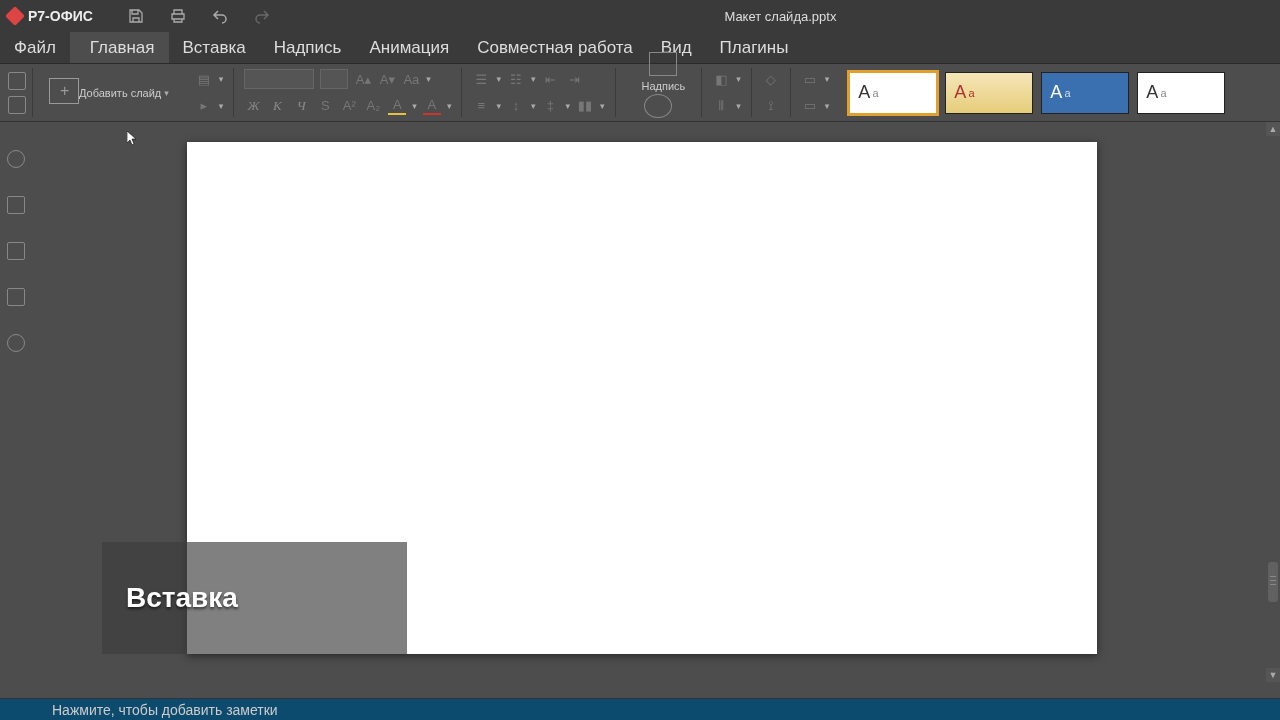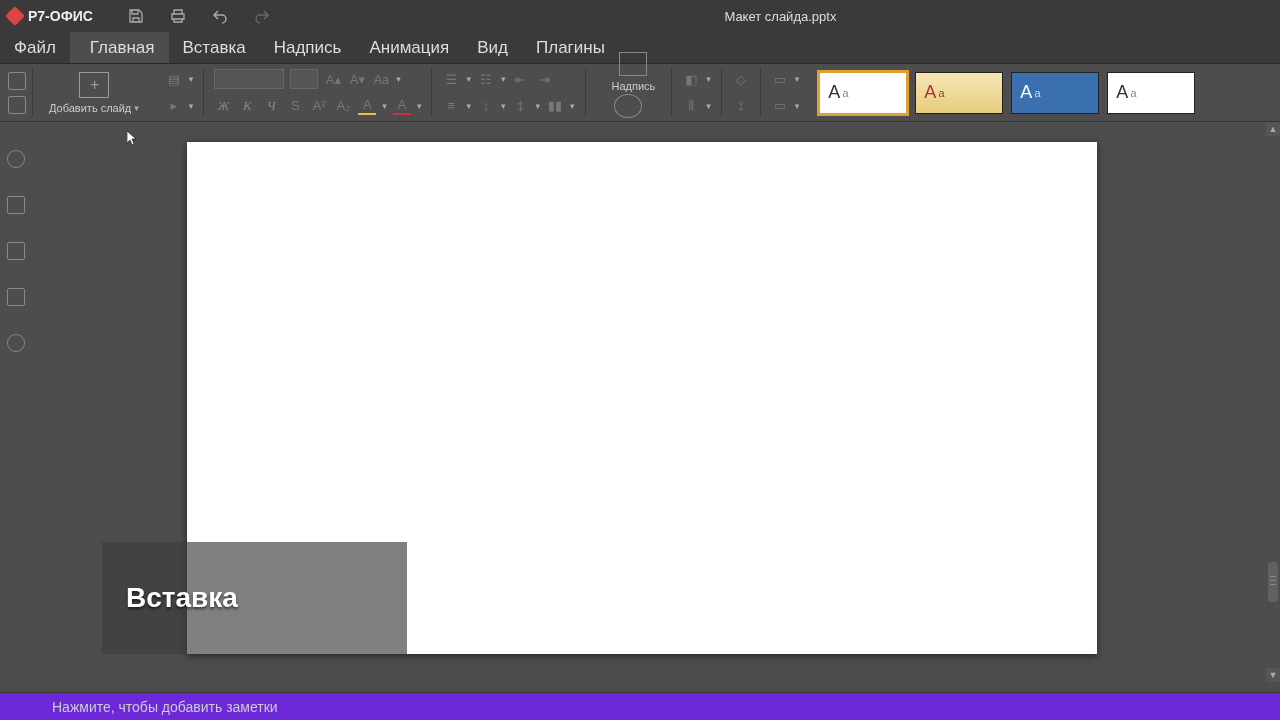--- a/index.html
+++ b/index.html
@@ -11,21 +11,21 @@
   .title-tools { display:flex; gap:24px; margin-left:16px; }
   .doc-title { margin:0 auto; color:#ddd; font-size:13px; }
   .menubar { height:32px; background:#3a3a3a; display:flex; align-items:stretch; border-bottom:1px solid #2a2a2a; }
   .menu-item { padding:0 14px; display:flex; align-items:center; font-size:17px; color:#ddd; cursor:pointer; }
   .menu-item.active { background:#4d4d4d;padding-left:20px; }
   .ribbon { height:58px; background:#4d4d4d; display:flex; align-items:stretch; border-bottom:1px solid #333; padding:4px 2px; }
   .left-mini { width:30px; display:flex; flex-direction:column; gap:6px; align-items:center; padding-top:4px; }
   .mini-btn { width:18px; height:18px; border:1px solid #888; border-radius:2px; }
   .ribbon-group { display:flex; flex-direction:column; justify-content:center; padding:0 10px; position:relative; }
   .ribbon-sep { border-left:1px solid #3a3a3a; }
-  .add-slide { display:flex; flex-direction:column; align-items:center; justify-content:center; padding:0 6px; }
+  .add-slide { display:flex; flex-direction:row; align-items:center; justify-content:center; padding:0 6px; }
   .add-slide-icon { width:30px; height:26px; border:1px solid #999; position:relative; margin-bottom:4px; }
   .add-slide-icon:before { content:"+"; position:absolute; top:3px; left:10px; color:#999; }
   .add-slide-label { font-size:11px; color:#ccc; display:flex; align-items:center; gap:3px; }
   .mini-row { display:flex; gap:6px; align-items:center; height:24px; }
   .mini-row + .mini-row { margin-top:4px; }
   .tool-ico { width:18px; height:18px; color:#777; font-size:13px; display:flex; align-items:center; justify-content:center; }
   .dd-combo { width:70px; height:20px; border:1px solid #666; background:#555; font-size:11px; color:#888; display:flex; align-items:center; padding:0 4px; }
   .dd-combo.small { width:28px; }
   .tool-btn { display:flex; flex-direction:column; align-items:center; justify-content:center; padding:0 6px; gap:4px; }
   .tool-btn .ic { width:28px; height:24px; border:1px solid #888; }
@@ -41,21 +41,21 @@
   .workspace { position:absolute; top:122px; left:0; right:0; bottom:38px; display:flex; }
   .left-rail { width:32px; background:#4d4d4d; display:flex; flex-direction:column; align-items:center; padding-top:28px; gap:28px; }
   .rail-ico { width:18px; height:18px; border:1px solid #888; border-radius:2px; }
   .rail-ico.circle { border-radius:50%; }
   .canvas-area { flex:1; position:relative; background:#4d4d4d; }
   .slide { position:absolute; top:20px; left:155px; width:910px; height:512px; background:#fff; box-shadow:0 2px 8px rgba(0,0,0,0.5); }
   .overlay { position:absolute; left:70px; top:420px; width:305px; height:112px; background:rgba(60,60,60,0.65); display:flex; flex-direction:column; justify-content:center; padding:14px 24px; }
   .overlay .t1 { font-size:28px; font-weight:bold; color:#fff; text-shadow:0 2px 3px rgba(0,0,0,0.6); line-height:1.1; }
   .scrollbar-up { position:absolute; top:0; right:0; width:14px; height:14px; background:#555; color:#aaa; font-size:9px; display:flex; align-items:center; justify-content:center; }
   .scrollbar-dn { position:absolute; bottom:0; right:0; width:14px; height:14px; background:#555; color:#aaa; font-size:9px; display:flex; align-items:center; justify-content:center; }
-  .notes { position:absolute; left:0; right:0; bottom:0; height:28px; background:#6d28d9; border-top:1px solid #333; display:flex; align-items:center; padding-left:52px; font-size:14px; color:#ccc; }
+  .notes { position:absolute; left:0; right:0; bottom:0; height:22px; background:#0c4a6e; border-top:1px solid #333; display:flex; align-items:center; padding-left:52px; font-size:14px; color:#ccc; }
   .chev { font-size:9px; color:#aaa; }
   .t-text { color:#888; font-style:italic; font-family:Georgia,serif; }
   .scroll-ridge { position:absolute; right:2px; top:440px; width:10px; height:40px; background:#616161; border-radius:3px; }
   .scroll-ridge:before { content:""; display:block; position:absolute; left:2px; top:14px; width:6px; height:1px; background:#888; box-shadow:0 4px 0 #888, 0 8px 0 #888; }
   .cursor { position:absolute; top:131px; left:127px; z-index:50; }
   .cursor svg { width:12px; height:16px; }
 </style>
 </head>
 <body>
 
@@ -88,20 +88,21 @@
   </div>
   <div class="doc-title">Макет слайда.pptx</div>
 </div>
 
 <div class="menubar">
   <div class="menu-item">Файл</div>
   <div class="menu-item active">Главная</div>
   <div class="menu-item">Вставка</div>
   <div class="menu-item">Надпись</div>
   <div class="menu-item">Анимация</div>
+  <div class="menu-item">Совместная работа</div>
   <div class="menu-item">Вид</div>
   <div class="menu-item">Плагины</div>
 </div>
 
 <div class="ribbon">
   <div class="left-mini">
     <div class="mini-btn"></div>
     <div class="mini-btn"></div>
   </div>
 

